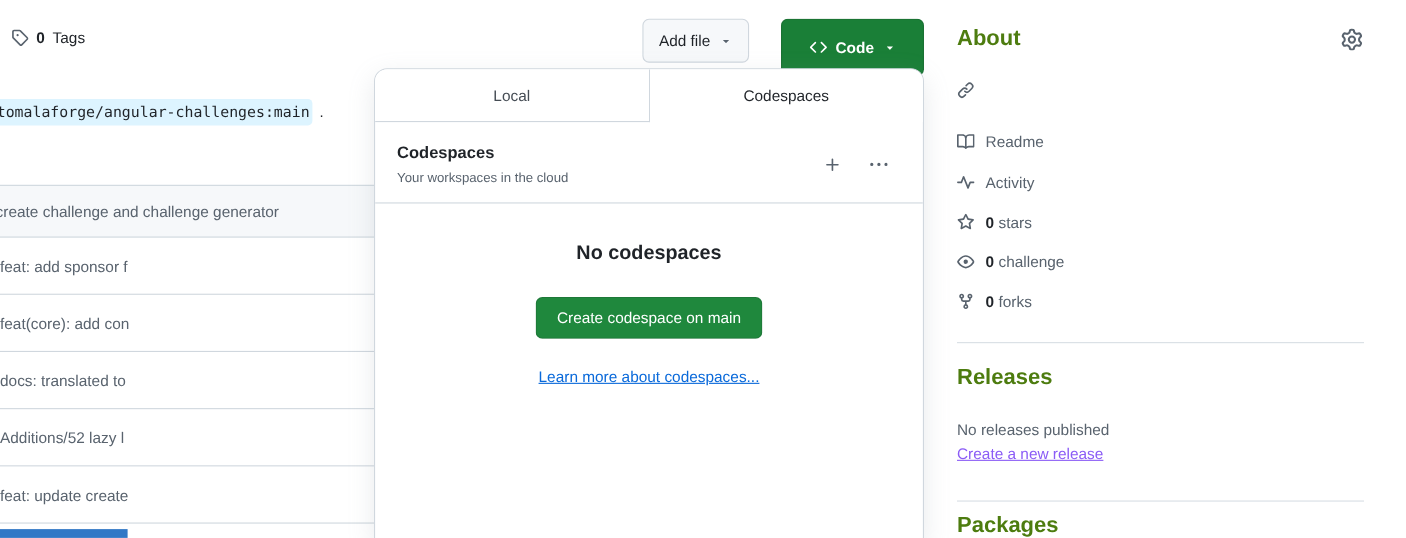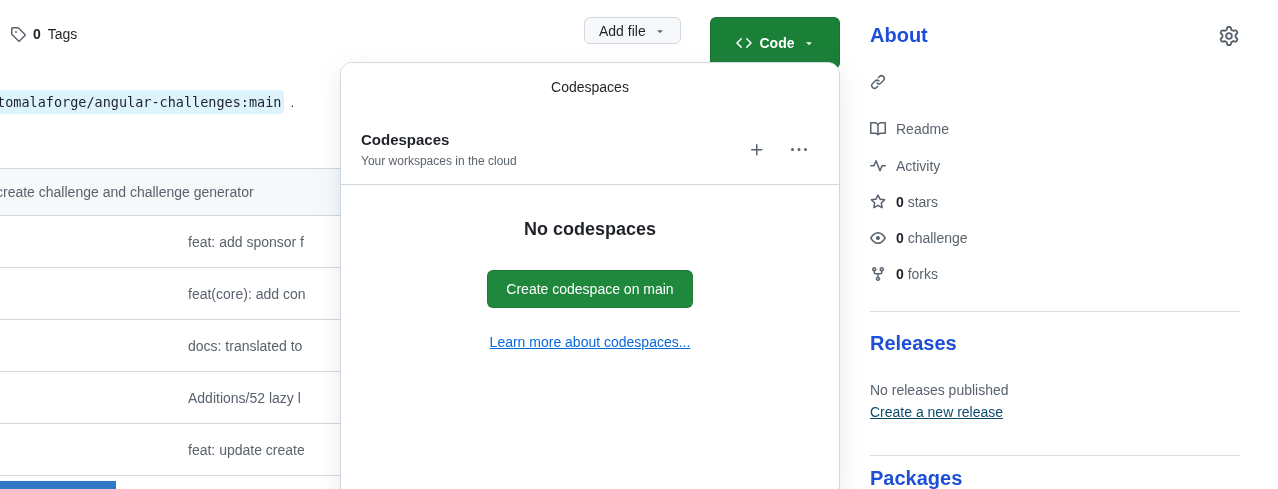--- a/index.html
+++ b/index.html
@@ -10,37 +10,37 @@
   
   .tags-link { position:absolute; left:10px; top:26px; display:flex; align-items:center; gap:7px; font-size:14px; color:#1f2328; cursor:pointer; }
   .tags-link .cnt { font-weight:700; }
   .icon-gray { color:#59636e; }
 
   .searchbox { position:absolute; left:230px; top:17px; width:340px; height:38px; border:1px solid #d0d7de; border-radius:6px; background:#fff; display:flex; align-items:center; padding:0 8px 0 10px; }
   .searchbox input { border:none; outline:none; flex:1; font-size:14px; color:#1f2328; margin-left:8px; font-family:"Liberation Sans", sans-serif; background:transparent; }
   .searchbox input::placeholder { color:#6e7781; }
   .kbd-badge { width:20px; height:20px; border:1px solid #d0d7de; border-radius:4px; font-family:"DejaVu Sans Mono", monospace; font-size:12px; color:#59636e; display:flex; align-items:center; justify-content:center; }
 
-  .addfile-btn { position:absolute; left:584px; top:17px; height:27px; padding:0 14px; background:#f6f8fa; border:1px solid #d0d7de; border-radius:6px; font-size:14px; color:#1f2328; display:flex; align-items:center; gap:8px; cursor:pointer; font-family:"Liberation Sans", sans-serif; }
+  .addfile-btn { position:absolute; left:584px; top:17px; height:40px; padding:0 14px; background:#f6f8fa; border:1px solid #d0d7de; border-radius:6px; font-size:14px; color:#1f2328; display:flex; align-items:center; gap:8px; cursor:pointer; font-family:"Liberation Sans", sans-serif; }
 
   .code-btn { position:absolute; left:710px; top:17px; width:130px; height:52px; background:#1a7f37; border:1px solid rgba(27,31,36,0.15); border-radius:6px; color:#fff; font-size:14px; font-weight:600; display:flex; align-items:center; justify-content:center; gap:8px; cursor:pointer; font-family:"Liberation Sans", sans-serif; }
 
   .gear-btn { position:absolute; left:1219px; top:25px; width:22px; height:22px; background:none; border:none; color:#59636e; cursor:pointer; }
 
   
   .snippet { position:absolute; left:-6px; top:94px; font-family:"DejaVu Sans Mono", monospace; font-size:13.5px; color:#1f2328; white-space:nowrap; }
   .snippet .hl { background:#ddf4ff; padding:4px 3px; border-radius:4px; }
   .snippet .dot { margin-left:6px; font-family:"Liberation Sans", sans-serif; }
 
   .hl-row { position:absolute; left:0; top:168px; width:840px; height:48px; background:#f6f8fa; border-top:1px solid #d0d7de; border-bottom:1px solid #d0d7de; display:flex; align-items:center; }
   .hl-row span { margin-left:-4px; font-size:14px; color:#59636e; white-space:nowrap; }
 
   .commit-rows { position:absolute; left:0; top:216px; width:840px; }
   .crow { height:52px; border-bottom:1px solid #d0d7de; display:flex; align-items:center; }
-  .crow span { padding-left:188px; font-size:14px; color:#59636e; white-space:nowrap; cursor:pointer; }
+  .crow span { font-size:14px; color:#59636e; white-space:nowrap; cursor:pointer; }
 
   .lang-bar { position:absolute; left:0; top:481px; width:116px; height:8px; background:#3178c6; }
 
   
   .dropdown { position:absolute; left:340px; top:62px; width:500px; height:430px; background:#fff; border:1px solid #d0d7de; border-radius:12px 12px 0 0; box-shadow:0 8px 24px rgba(140,149,159,0.2); z-index:10; overflow:hidden; }
   .dd-tabs { display:flex; height:48px; }
   .dd-tab { flex:1; display:flex; align-items:center; justify-content:center; font-size:14px; background:#fff; border:none; cursor:pointer; font-family:"Liberation Sans", sans-serif; color:#454c54; }
   .dd-tab.inactive { border-bottom:1px solid #d0d7de; border-right:1px solid #d0d7de; }
   .dd-tab.active { color:#1f2328; }
 
@@ -51,30 +51,30 @@
   .icon-btn { background:none; border:none; color:#59636e; cursor:pointer; padding:4px; }
 
   .cs-empty { text-align:center; padding-top:34px; }
   .cs-empty h3 { font-size:18px; font-weight:700; color:#1f2328; }
   .cs-empty p { font-size:13px; color:#59636e; line-height:1.55; max-width:320px; margin:10px auto 0; }
   .create-btn { margin-top:30px; height:38px; padding:0 18px; background:#1f883d; color:#fff; border:1px solid rgba(27,31,36,0.15); border-radius:6px; font-size:14px; font-weight:500; cursor:pointer; font-family:"Liberation Sans", sans-serif; }
   .learn-link { display:inline-block; margin-top:26px; font-size:14px; color:#0969da; text-decoration:underline; cursor:pointer; }
 
   
   .sidebar { position:absolute; left:870px; top:0; width:370px; height:489px; }
-  .sb-h2 { position:absolute; font-size:20px; font-weight:700; color:#1d4ed8; }
+  .sb-h2 { position:absolute; font-size:20px; font-weight:700; color:#4d7c0f; }
   .about-title { top:24px; left:0; }
   .website-row { position:absolute; top:74px; left:0; display:flex; align-items:center; gap:10px; }
   .website-row a { font-size:15px; font-weight:600; color:#0969da; text-decoration:none; cursor:pointer; }
   .sb-row { position:absolute; left:0; display:flex; align-items:center; gap:10px; font-size:14px; color:#59636e; cursor:pointer; }
   .sb-row .b { font-weight:700; color:#1f2328; }
   .sb-divider { position:absolute; left:0; width:370px; border:none; border-top:1px solid #d8dee4; }
   .releases-title { top:332px; left:0; }
   .no-rel { position:absolute; top:382px; left:0; font-size:14px; color:#59636e; }
-  .new-rel { position:absolute; top:404px; left:0; font-size:14px; color:#0c4a6e; text-decoration:underline; cursor:pointer; }
+  .new-rel { position:absolute; top:404px; left:0; font-size:14px; color:#8b5cf6; text-decoration:underline; cursor:pointer; }
   .packages-title { top:467px; left:0; }
 
   svg { display:block; }
 </style>
 </head>
 <body>
 
 <div class="page">
 
   <a class="tags-link">
@@ -143,20 +143,21 @@
       </div>
     <div class="crow">
         <span>feat: update create</span>
       </div>
   </div>
 
   <div class="lang-bar"></div>
 
   <div class="dropdown">
     <div class="dd-tabs">
+      <button class="dd-tab inactive">Local</button>
       <button class="dd-tab active">Codespaces</button>
     </div>
 
     <div class="cs-header">
       <div>
         <div class="cs-title">Codespaces</div>
         <div class="cs-sub">Your workspaces in the cloud</div>
       </div>
       <div class="cs-actions">
         <button class="icon-btn">

